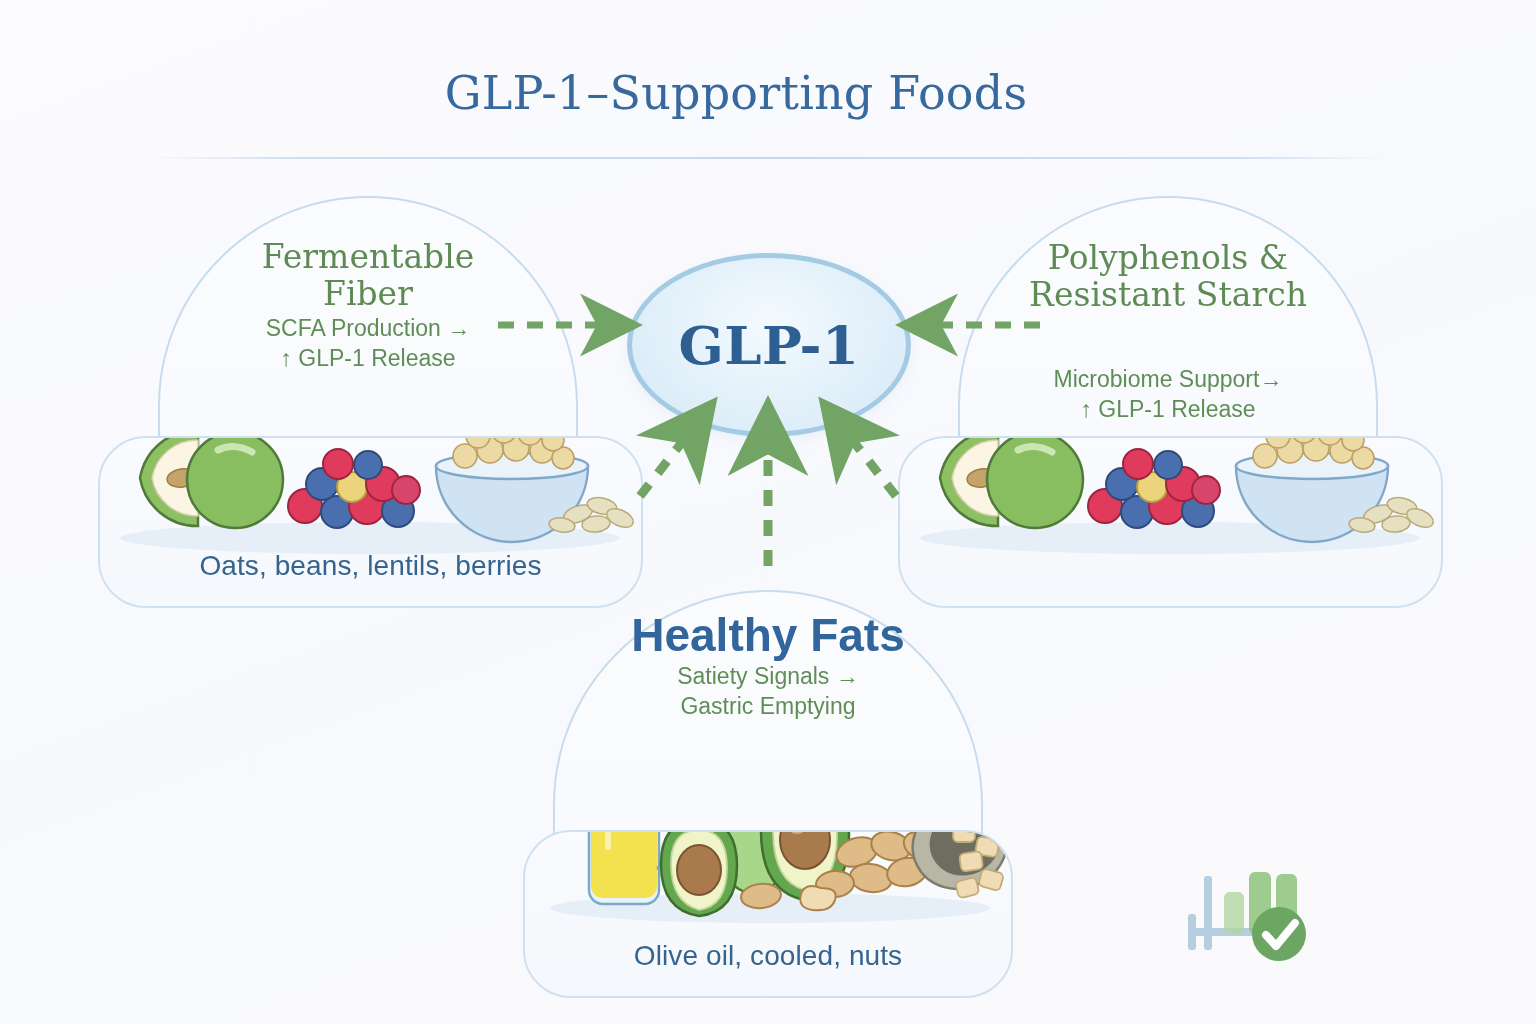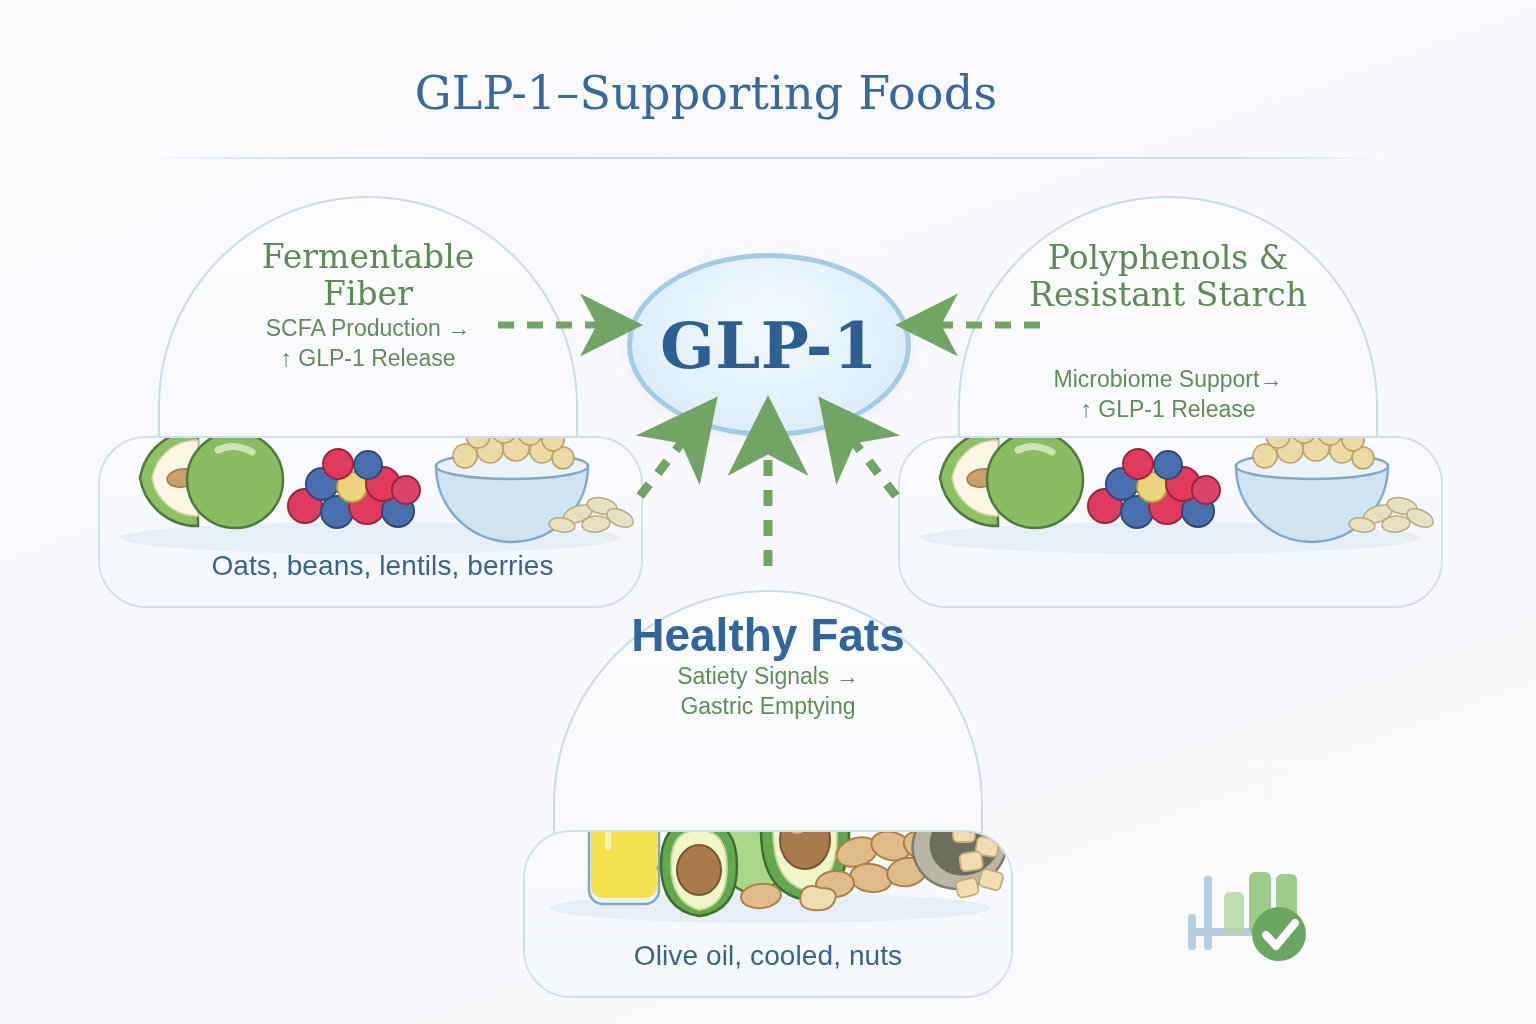--- a/index.html
+++ b/index.html
@@ -23,20 +23,21 @@
   
   .title {
     position: absolute;
     top: 66px; left: 0; width: 1412px;
     text-align: center;
     font-family: "DejaVu Serif", "Liberation Serif", serif;
     font-size: 46px;
     font-weight: 400;
     letter-spacing: 0.2px;
     color: #37699f;
+    padding-left: 30px;
   }
   .title-rule {
     position: absolute;
     top: 157px; left: 148px;
     width: 1240px; height: 2px;
     background: linear-gradient(90deg, rgba(200,218,238,0) 0%, #cfdeef 12%, #c6d8ec 50%, #cfdeef 88%, rgba(200,218,238,0) 100%);
   }
 
   
   .panel { position: absolute; }
@@ -104,21 +105,21 @@
     width: 284px; height: 184px;
     border-radius: 50%;
     background: radial-gradient(ellipse at 50% 38%, #f3fafe 0%, #e2f0fa 55%, #d4e9f7 100%);
     border: 5px solid #a3cbe4;
     box-sizing: border-box;
     display: flex; align-items: center; justify-content: center;
     box-shadow: 0 4px 14px rgba(120,160,200,.10);
   }
   .center-oval span {
     font-family: "DejaVu Serif", "Liberation Serif", serif;
-    font-size: 64px;
+    font-size: 53px;
     font-weight: 700;
     color: #2e5f92;
     letter-spacing: 0.5px;
   }
 
   
   .arrows { position: absolute; left:0; top:0; width:1536px; height:1024px; pointer-events:none; }
 
   
   .scene { position: absolute; overflow: visible; }
@@ -187,21 +188,21 @@
         </g>
 
         <g fill="#e7e0c0" stroke="#b7ab7d" stroke-width="1.5">
           <ellipse cx="478" cy="126" rx="15" ry="8" transform="rotate(-20 478 126)"></ellipse>
           <ellipse cx="502" cy="118" rx="15" ry="8" transform="rotate(12 502 118)"></ellipse>
           <ellipse cx="496" cy="136" rx="14" ry="8" transform="rotate(-6 496 136)"></ellipse>
           <ellipse cx="520" cy="130" rx="14" ry="8" transform="rotate(24 520 130)"></ellipse>
           <ellipse cx="462" cy="137" rx="13" ry="7" transform="rotate(8 462 137)"></ellipse>
         </g>
       </svg>
-      <div class="panel-caption" style="bottom:24px;padding-left:12px;">Oats, beans, lentils, berries</div>
+      <div class="panel-caption" style="bottom:24px;">Oats, beans, lentils, berries</div>
     </div>
 
     <div class="panel-heading" style="left:158px; top:239px; width:420px;">Fermentable
 Fiber</div>
     <div class="panel-sub" style="left:148px; top:313px; width:440px;">SCFA Production →
 ↑ GLP-1 Release</div>
   </div>
 
   <div class="panel">
     <div class="dome dome-lr" style="left:958px; top:196px;"></div>

